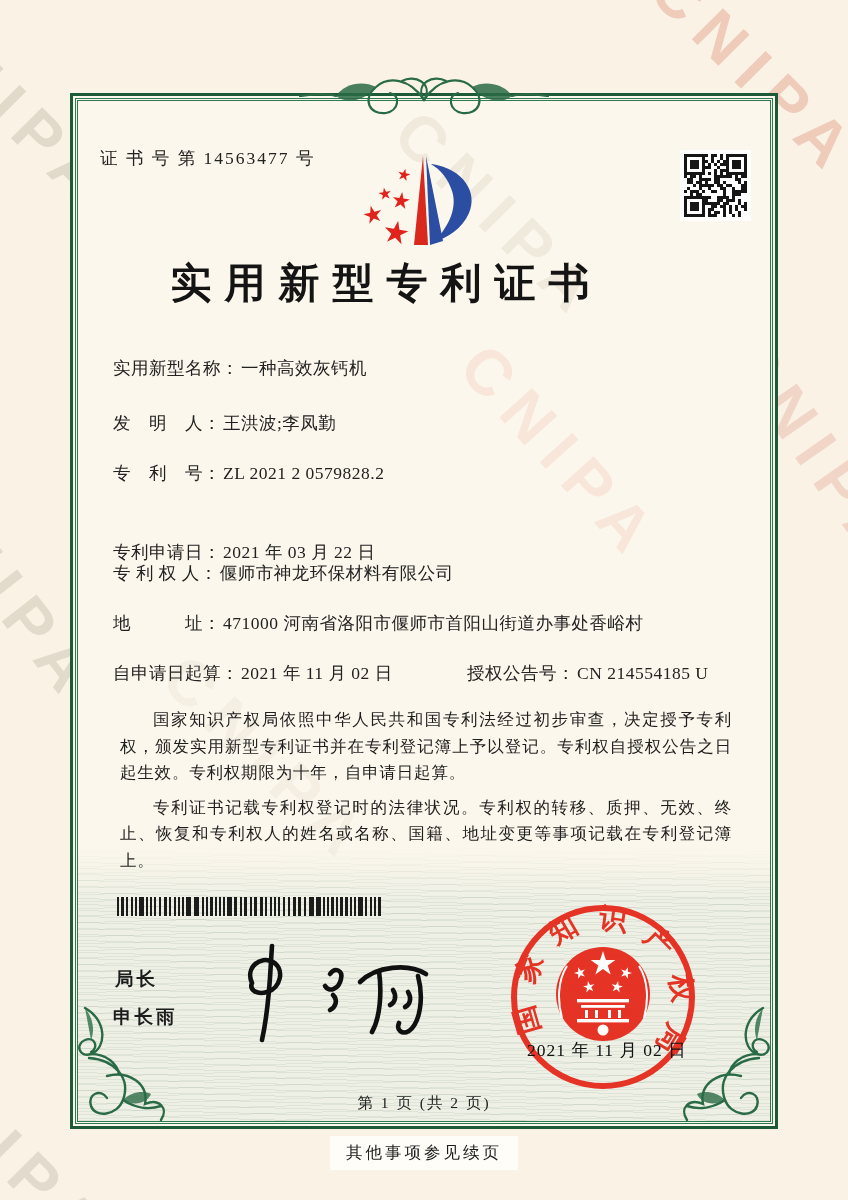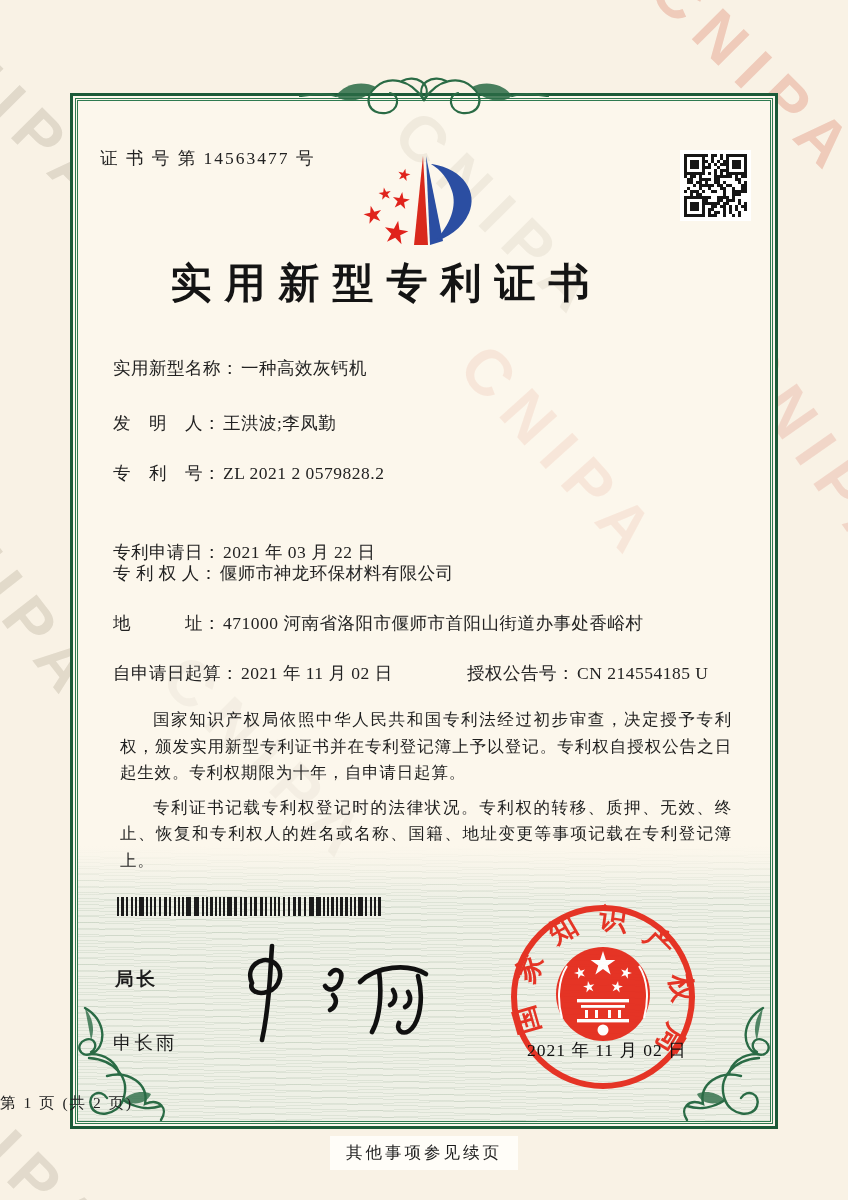--- a/index.html
+++ b/index.html
@@ -52,28 +52,28 @@
   
   .paras{
     position:absolute;left:112px;top:699px;width:628px;
     font-size:16.5px;line-height:26.5px;letter-spacing:.8px;text-align:justify;color:#1e1e1e;
   }
   .paras p{margin:8px;text-indent:2em;}
   
   .barcode{position:absolute;left:117px;top:897px;height:19px;font-size:0;white-space:nowrap;}
   .barcode i{display:inline-block;height:100%;background:#1b1b1b;vertical-align:top;}
   .sig-title{position:absolute;left:115px;top:966px;font-size:18.5px;letter-spacing:3px;font-weight:bold;color:#1c1c1c;}
-  .sig-name{position:absolute;left:113px;top:1004px;font-size:18.5px;letter-spacing:3px;font-weight:normal;color:#1c1c1c;margin-top:26px;}
+  .sig-name{position:absolute;left:113px;top:1004px;font-size:18.5px;letter-spacing:3px;font-weight:bold;color:#1c1c1c;}
   .signature{position:absolute;left:212px;top:938px;}
   .seal{position:absolute;left:506px;top:902px;}
   .seal-date{
     position:absolute;left:527px;top:1038px;font-size:17.5px;letter-spacing:1px;
     color:#111;z-index:5;white-space:nowrap;
   }
-  .page-no{position:absolute;left:0;width:848px;top:1093px;text-align:left;font-size:15.5px;letter-spacing:2px;}
+  .page-no{position:absolute;left:0;width:848px;top:1093px;text-align:center;font-size:15.5px;letter-spacing:2px;}
   .cont-box{
     position:absolute;left:50%;transform:translateX(-50%);top:1136px;
     background:#fffdf8;padding:6px 16px;font-size:16.5px;letter-spacing:3px;color:#1c1c1c;
   }
   .ornament-top{position:absolute;left:50%;transform:translateX(-50%);top:-26px;}
   .corner-bl{position:absolute;left:4px;bottom:2px;}
   .corner-br{position:absolute;right:4px;bottom:2px;transform:scaleX(-1);}
 </style>
 </head>
 <body>

